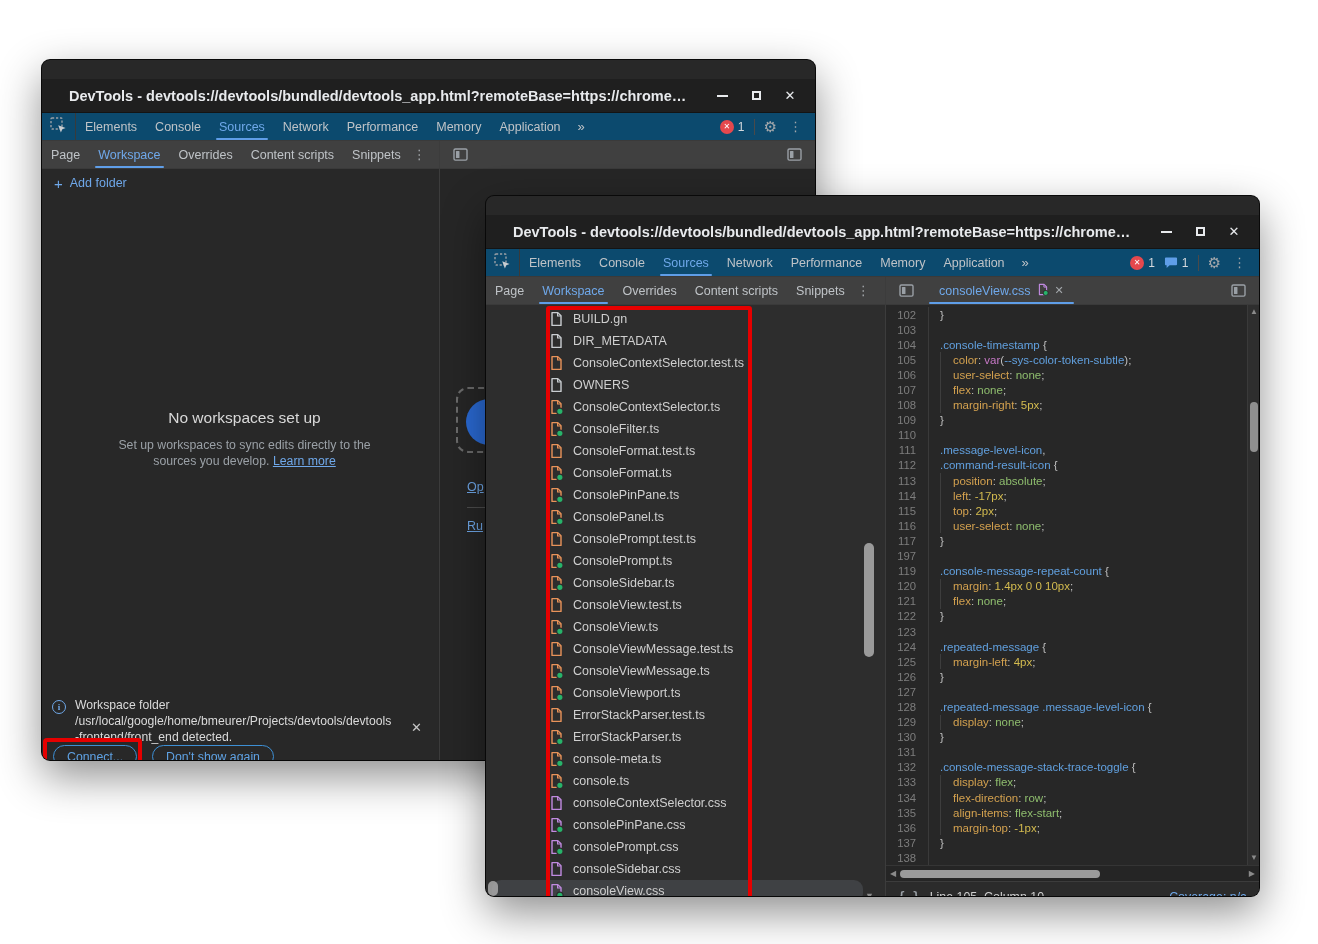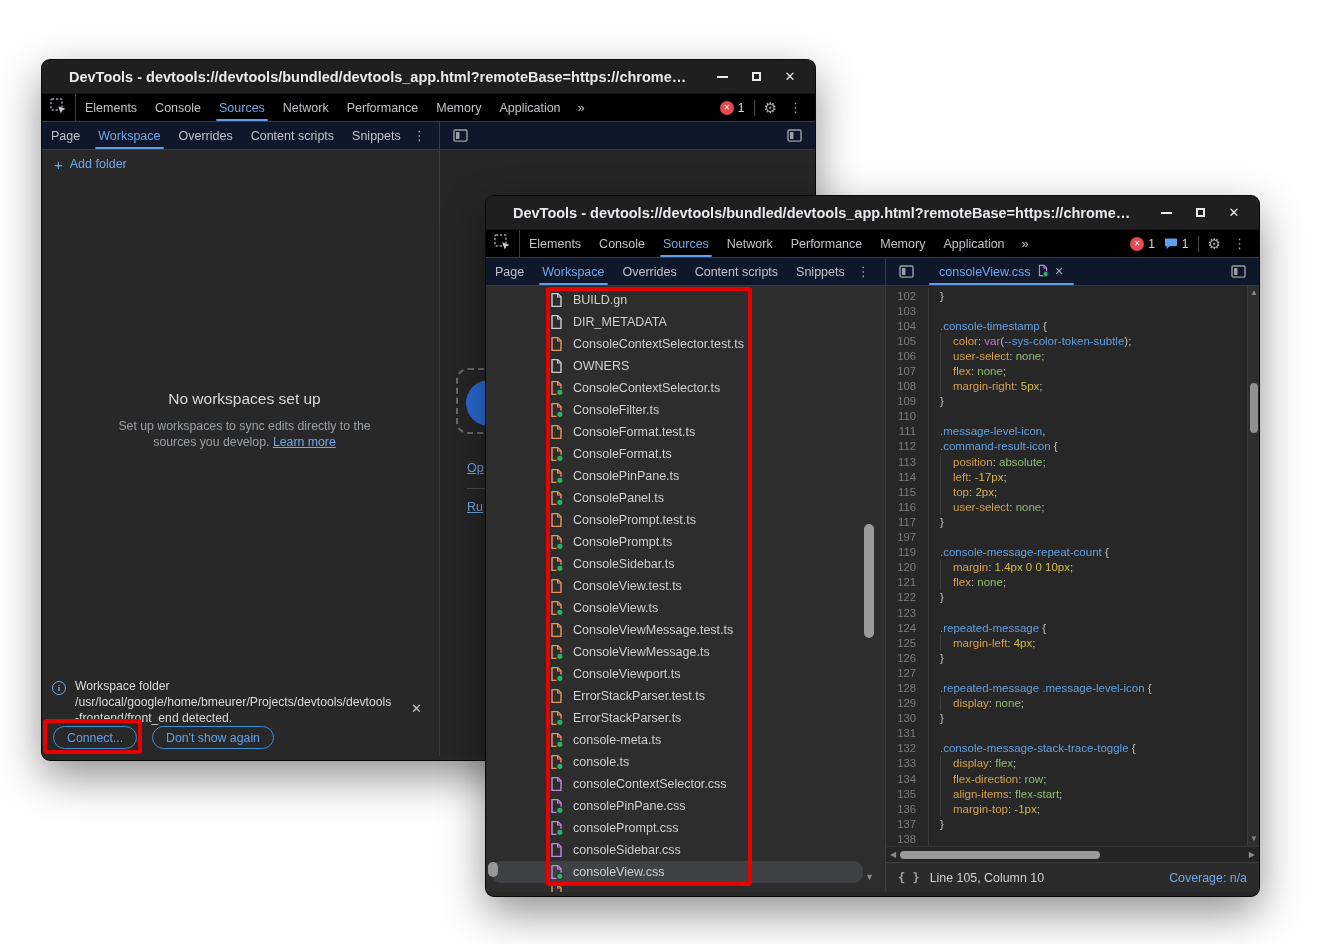--- a/index.html
+++ b/index.html
@@ -13,51 +13,51 @@
   .window {
     position:absolute; width:773px; height:700px;
     background:#282828; border-radius:8px; overflow:hidden;
     box-shadow:0 16px 44px rgba(0,0,0,.45), 0 0 0 1px #0b0b0b;
   }
   #back-window  { left:42px;  top:60px;  z-index:1; }
   #front-window { left:486px; top:196px; z-index:2; }
 
   
   .titlebar { height:34px; background:#1f1f1f; border-bottom:1px solid #141414;
-              display:flex; align-items:center; padding:0 18px 0 27px; }
+              display:flex; align-items:center; padding:0 18px 0 27px;margin-top:19px; }
   .titlebar .title { color:#e8eaed; font-size:14.5px; font-weight:bold; white-space:nowrap;
                      overflow:hidden; }
   .win-controls { margin-left:auto; display:flex; gap:20px; align-items:center; color:#e8eaed; flex:none; }
   .ctl { display:flex; align-items:center; justify-content:center; width:14px; height:14px; cursor:default; }
   .ctl-min-bar { width:11px; height:2px; background:#e8eaed; }
   .ctl-max-box { width:9px; height:9px; border:2px solid #e8eaed; }
   .ctl-close-x { font-size:13px; line-height:1; }
 
   
-  .main-toolbar { height:28px; background:#000000; border-bottom:1px solid #3a3a3a;
+  .main-toolbar { height:28px; background:#0c4a6e; border-bottom:1px solid #3a3a3a;
                   display:flex; align-items:center; }
   .inspect-slot { width:34px; height:100%; display:flex; align-items:center; justify-content:center;
                   border-right:1px solid #3a3a3a; flex:none; }
   .tabs { display:flex; height:100%; align-items:center; }
   .tab { padding:0 9px; height:100%; display:flex; align-items:center; font-size:12.5px;
          color:#bfc3c7; position:relative; white-space:nowrap; cursor:default; }
   .tab.active { color:var(--accent); }
   .tab.active::after { content:""; position:absolute; left:6px; right:6px; bottom:0; height:2.5px;
                        background:var(--underline); border-radius:2px; }
   .more-tabs { color:#bfc3c7; font-size:13px; padding:0 8px; }
   .toolbar-right { margin-left:auto; display:flex; align-items:center; gap:9px; padding-right:10px; }
   .badge-error { width:14px; height:14px; border-radius:50%; background:var(--error);
                  display:flex; align-items:center; justify-content:center;
                  color:#fff; font-size:8px; line-height:1; }
   .badge-count { color:#d5d9dd; font-size:12px; margin-left:-5px; }
   .tb-divider { width:1px; height:16px; background:#4a4a4a; }
   .gear { color:#a3a7ab; font-size:15px; line-height:1; }
   .kebab { color:#a3a7ab; font-size:13px; line-height:1; padding:0 3px; letter-spacing:0; }
 
-  .sub-toolbar { height:28px; background:#0f172a; border-bottom:1px solid #3a3a3a;
+  .sub-toolbar { height:28px; background:#404040; border-bottom:1px solid #3a3a3a;
                  display:flex; align-items:stretch; }
   .sub-left { width:398px; flex:none; display:flex; align-items:center; border-right:1px solid #3c3c3c; }
   .sub-left-front { width:400px; }
   .sub-right { flex:1; display:flex; align-items:center; padding:0 8px; position:relative; }
   .dock-icon { display:flex; align-items:center; padding:0 5px; }
 
   .filetab { display:flex; align-items:center; gap:6px; height:100%; padding:0 8px; margin-left:12px;
              position:relative; font-size:12.5px; color:var(--accent); }
   .filetab::after { content:""; position:absolute; left:-2px; right:-2px; bottom:0; height:2.5px;
                     background:var(--underline); border-radius:2px; }

